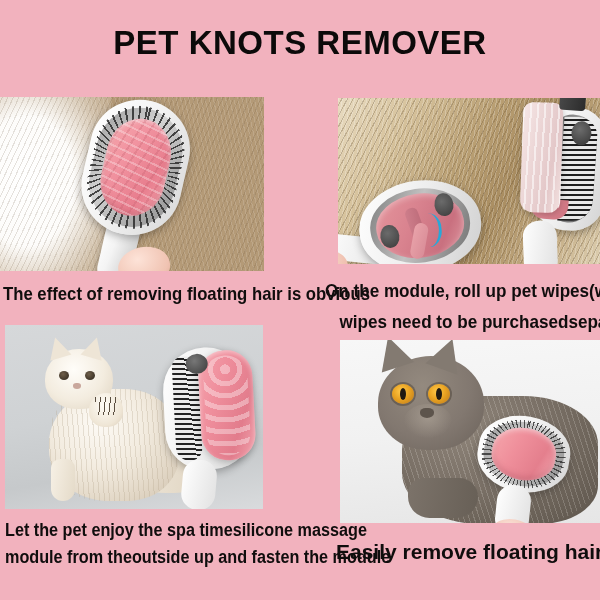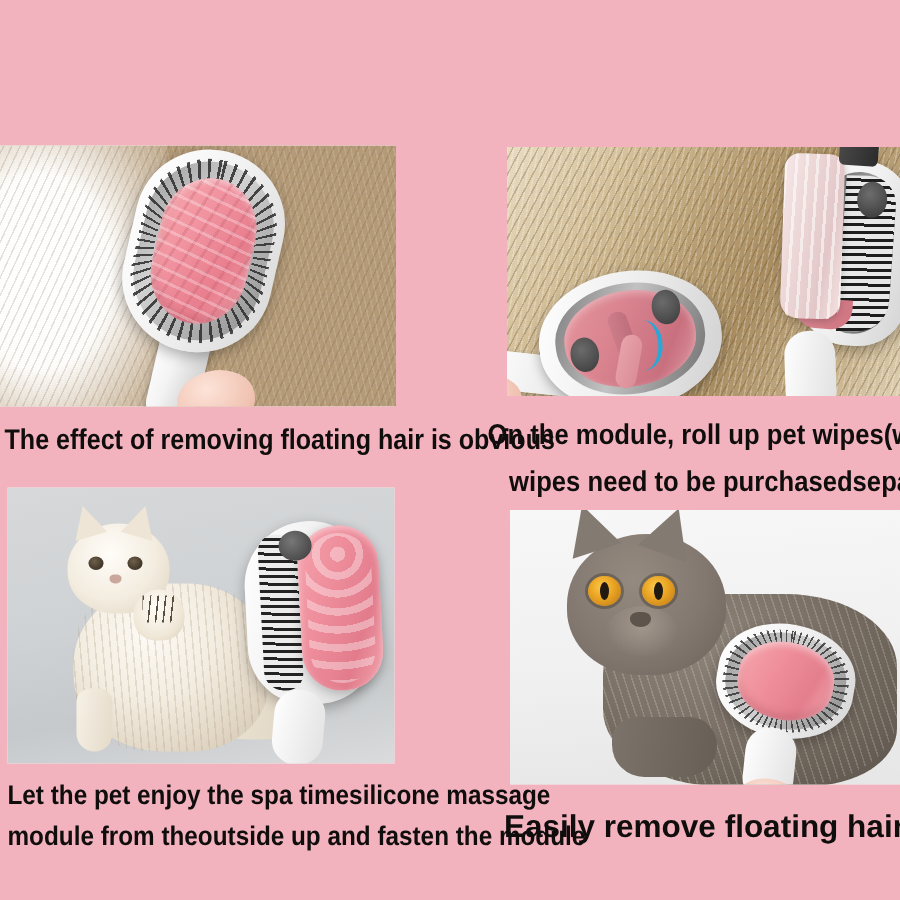--- a/index.html
+++ b/index.html
@@ -445,20 +445,21 @@
     position:absolute; left:34px; top:104px; width:42px; height:26px;
     background:radial-gradient(ellipse at 40% 30%, #fbe1d7, #eec1b0 70%, #dca795);
     border-radius:50%;
   }
 </style>
 </head>
 <body>
 
 <div id="poster">
 
+  <div id="title">PET KNOTS REMOVER</div>
 
   <div class="panel" id="panel-1">
     <div class="scene">
       <div class="fur-cream"></div>
       <div class="white-fur-left"></div>
       <div class="fur-streaks"></div>
       <div class="fur-streaks2"></div>
       <div id="s1-brush">
         <div class="brush-handle"></div>
         <div class="brush-head-outer"></div>

